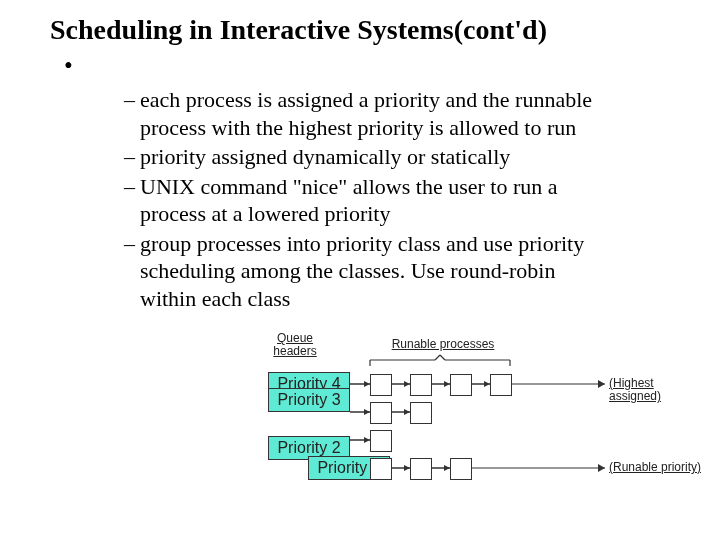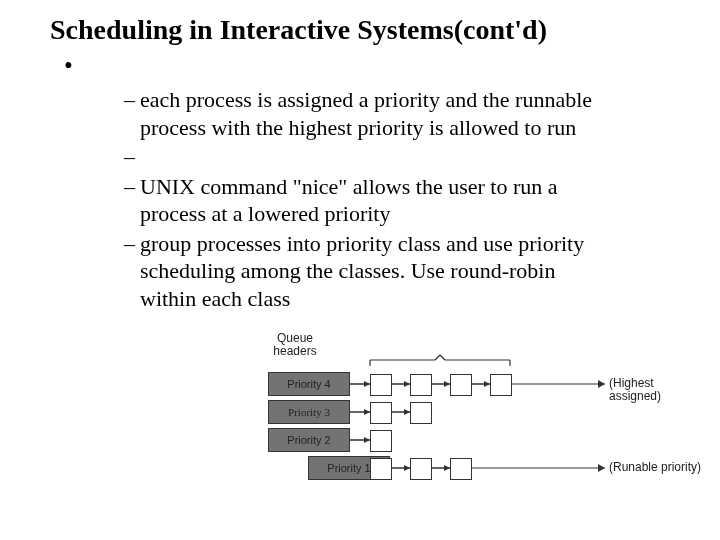--- a/index.html
+++ b/index.html
@@ -54,31 +54,32 @@
     width: 470px;
     height: 200px;
     font-family: Arial, Helvetica, sans-serif;
     font-size: 12px;
     color: #222;
   }
   .diagram .label {
     position: absolute;
     text-align: center;
     line-height: 1.1;
+    text-decoration: underline;
   }
   .pbox {
     position: absolute;
     width: 80px;
     height: 22px;
     border: 1.5px solid #333;
-    background: #737373;
+    background: #5eead4;
     display: flex;
     align-items: center;
     justify-content: center;
-    font-size: 11px;
+    font-size: 16px;
   }
   .qbox {
     position: absolute;
     width: 20px;
     height: 20px;
     border: 1.5px solid #333;
     background: #fff;
   }
 </style>
 </head>
@@ -92,20 +93,21 @@
     <span class="bullet-dot">•</span>
   </div>
 
   <div class="dash-list">
     <div class="dash-row">
       <span class="dash">–</span>
       <span>each process is assigned a priority and the runnable process with the highest priority is allowed to run</span>
     </div>
     <div class="dash-row">
       <span class="dash">–</span>
+      <span>priority assigned dynamically or statically</span>
     </div>
     <div class="dash-row">
       <span class="dash">–</span>
       <span>UNIX command "nice" allows the user to run a process at a lowered priority</span>
     </div>
     <div class="dash-row">
       <span class="dash">–</span>
       <span>group processes into priority class and use priority scheduling among the classes. Use round-robin within each class</span>
     </div>
   </div>
@@ -156,28 +158,29 @@
         <line x1="277" y1="54" x2="370" y2="54"></line>
         <line x1="237" y1="138" x2="370" y2="138"></line>
       </g>
       <g fill="#333">
         <polygon points="370,54 363,50 363,58"></polygon>
         <polygon points="370,138 363,134 363,142"></polygon>
       </g>
     </svg>
 
     <div class="label" style="left:20px; top:2px; width:80px;">Queue<br>headers</div>
+    <div class="label" style="left:148px; top:8px; width:120px;">Runable processes</div>
 
     <div class="pbox" style="left:33px; top:42px;">
         <span>Priority 4</span>
       </div>
-    <div class="pbox" style="left:33px; top:70px;font-family:Liberation Serif, serif;">
+    <div class="pbox" style="left:33px; top:58px;">
         <span>Priority 3</span>
       </div>
-    <div class="pbox" style="left:33px; top:98px;">
+    <div class="pbox" style="left:33px; top:106px;">
         <span>Priority 2</span>
       </div>
     <div class="pbox" style="left:33px; top:126px;margin-left:40px;">
         <span>Priority 1</span>
       </div>
 
     <div class="qbox" style="left:135px; top:44px;"></div>
     <div class="qbox" style="left:175px; top:44px;"></div>
     <div class="qbox" style="left:215px; top:44px;"></div>
     <div class="qbox" style="left:255px; top:44px;"></div>

